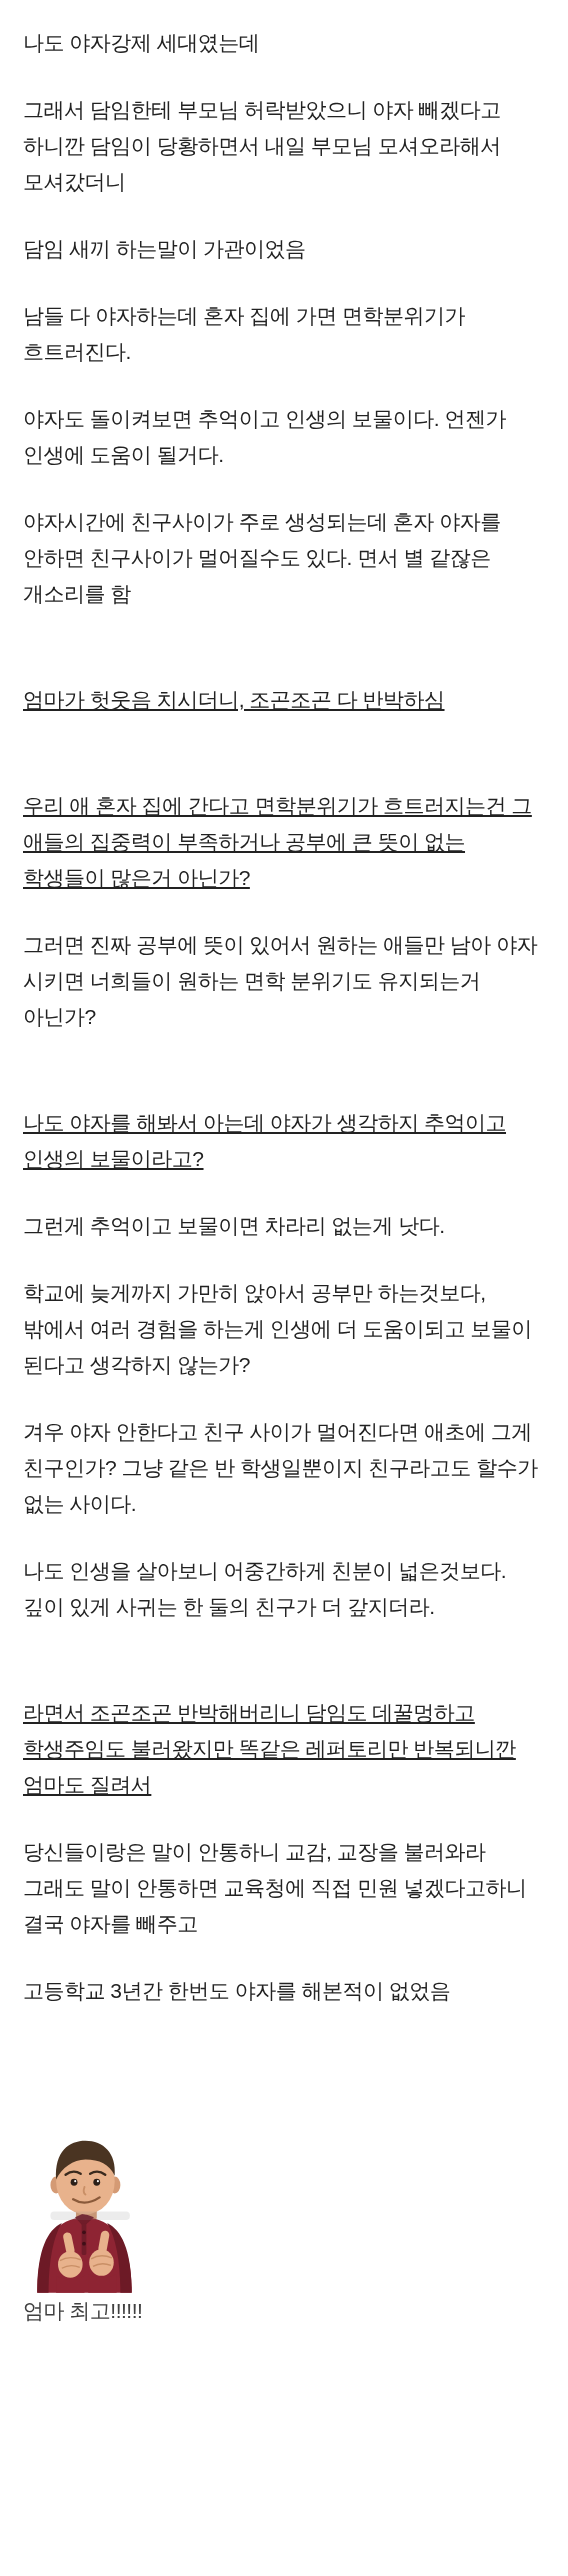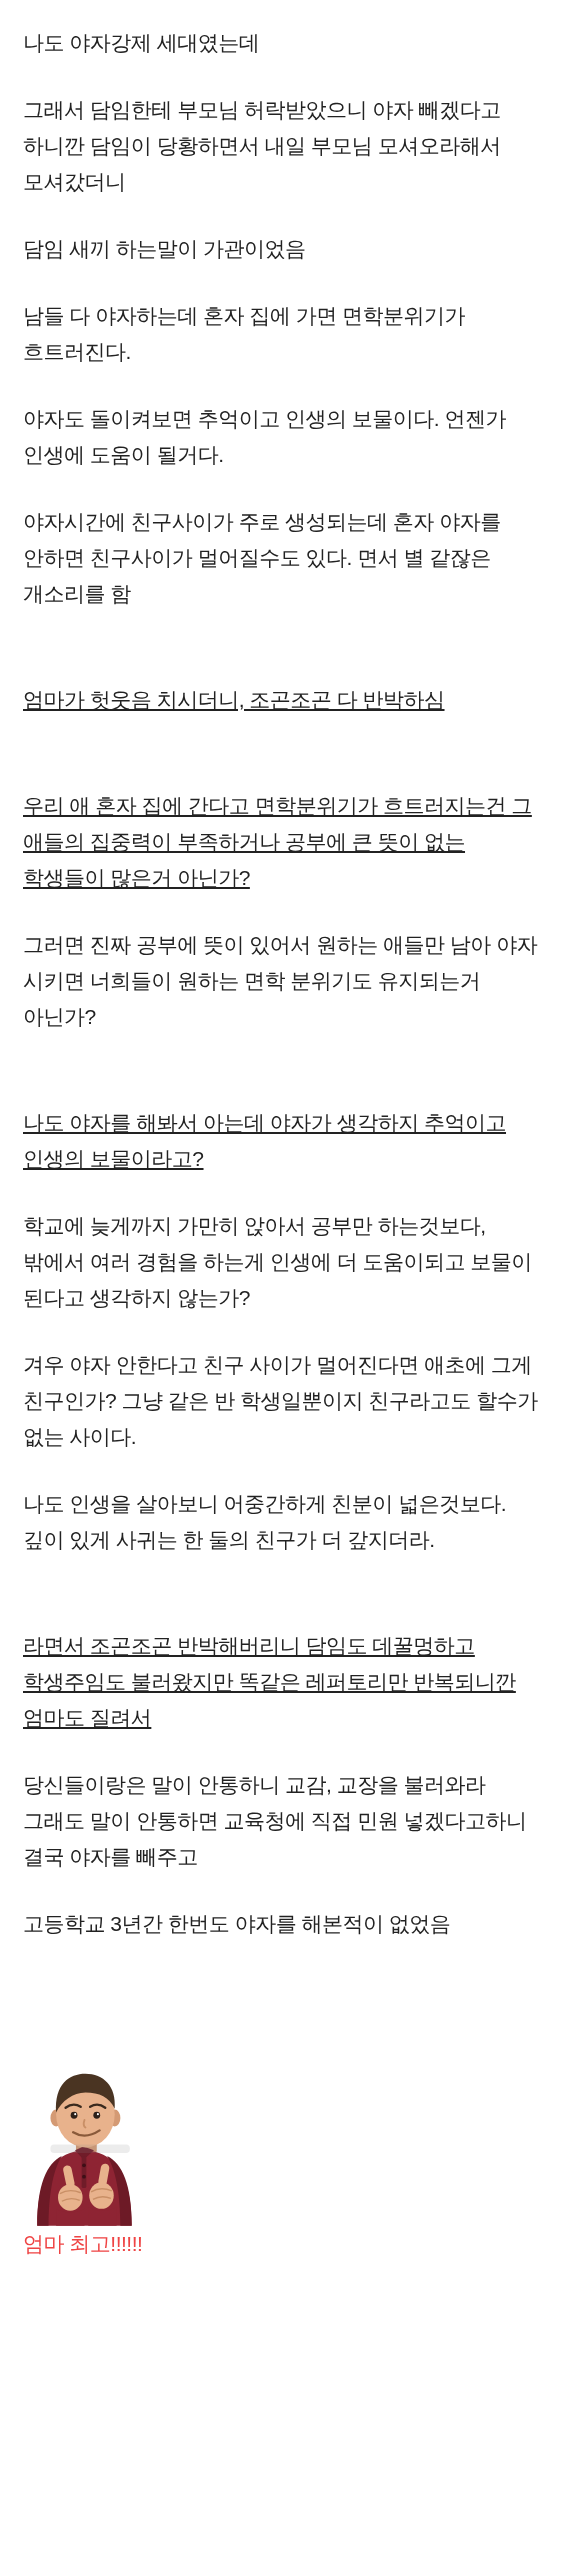--- a/index.html
+++ b/index.html
@@ -40,39 +40,40 @@
     display: block;
     width: 120px;
     height: 161px;
   }
   .caption {
     margin: 34px 0 0 0;
     font-size: 22px;
     line-height: 36px;
     font-weight: 500;
     letter-spacing: -0.5px;
-    color: #ef4444;
+    color: #404040;
   }
 </style>
 </head>
 <body>
 
 <div class="page">
   <div class="post">
 
     <p>나도 야자강제 세대였는데</p>
     <p>그래서 담임한테 부모님 허락받았으니 야자 빼겠다고 하니깐 담임이 당황하면서 내일 부모님 모셔오라해서 모셔갔더니</p>
     <p>담임 새끼 하는말이 가관이었음</p>
     <p>남들 다 야자하는데 혼자 집에 가면 면학분위기가 흐트러진다.</p>
     <p>야자도 돌이켜보면 추억이고 인생의 보물이다. 언젠가 인생에 도움이 될거다.</p>
     <p>야자시간에 친구사이가 주로 생성되는데 혼자 야자를 안하면 친구사이가 멀어질수도 있다. 면서 별 같잖은 개소리를 함</p>
     <p class="gap-lg">엄마가 헛웃음 치시더니, 조곤조곤 다 반박하심</p>
     <p class="gap-lg">우리 애 혼자 집에 간다고 면학분위기가 흐트러지는건 그 애들의 집중력이 부족하거나 공부에 큰 뜻이 없는 학생들이 많은거 아닌가?</p>
     <p>그러면 진짜 공부에 뜻이 있어서 원하는 애들만 남아 야자 시키면 너희들이 원하는 면학 분위기도 유지되는거 아닌가?</p>
     <p class="gap-lg">나도 야자를 해봐서 아는데 야자가 생각하지 추억이고 인생의 보물이라고?</p>
+    <p>그런게 추억이고 보물이면 차라리 없는게 낫다.</p>
     <p>학교에 늦게까지 가만히 앉아서 공부만 하는것보다, 밖에서 여러 경험을 하는게 인생에 더 도움이되고 보물이 된다고 생각하지 않는가?</p>
     <p>겨우 야자 안한다고 친구 사이가 멀어진다면 애초에 그게 친구인가? 그냥 같은 반 학생일뿐이지 친구라고도 할수가 없는 사이다.</p>
     <p>나도 인생을 살아보니 어중간하게 친분이 넓은것보다. 깊이 있게 사귀는 한 둘의 친구가 더 갚지더라.</p>
     <p class="gap-lg">라면서 조곤조곤 반박해버리니 담임도 데꿀멍하고 학생주임도 불러왔지만 똑같은 레퍼토리만 반복되니깐 엄마도 질려서</p>
     <p>당신들이랑은 말이 안통하니 교감, 교장을 불러와라 그래도 말이 안통하면 교육청에 직접 민원 넣겠다고하니 결국 야자를 빼주고</p>
     <p>고등학교 3년간 한번도 야자를 해본적이 없었음</p>
 
     <div class="photo-wrap">
       <svg viewBox="0 0 127 170" xmlns="http://www.w3.org/2000/svg" role="img">
 

